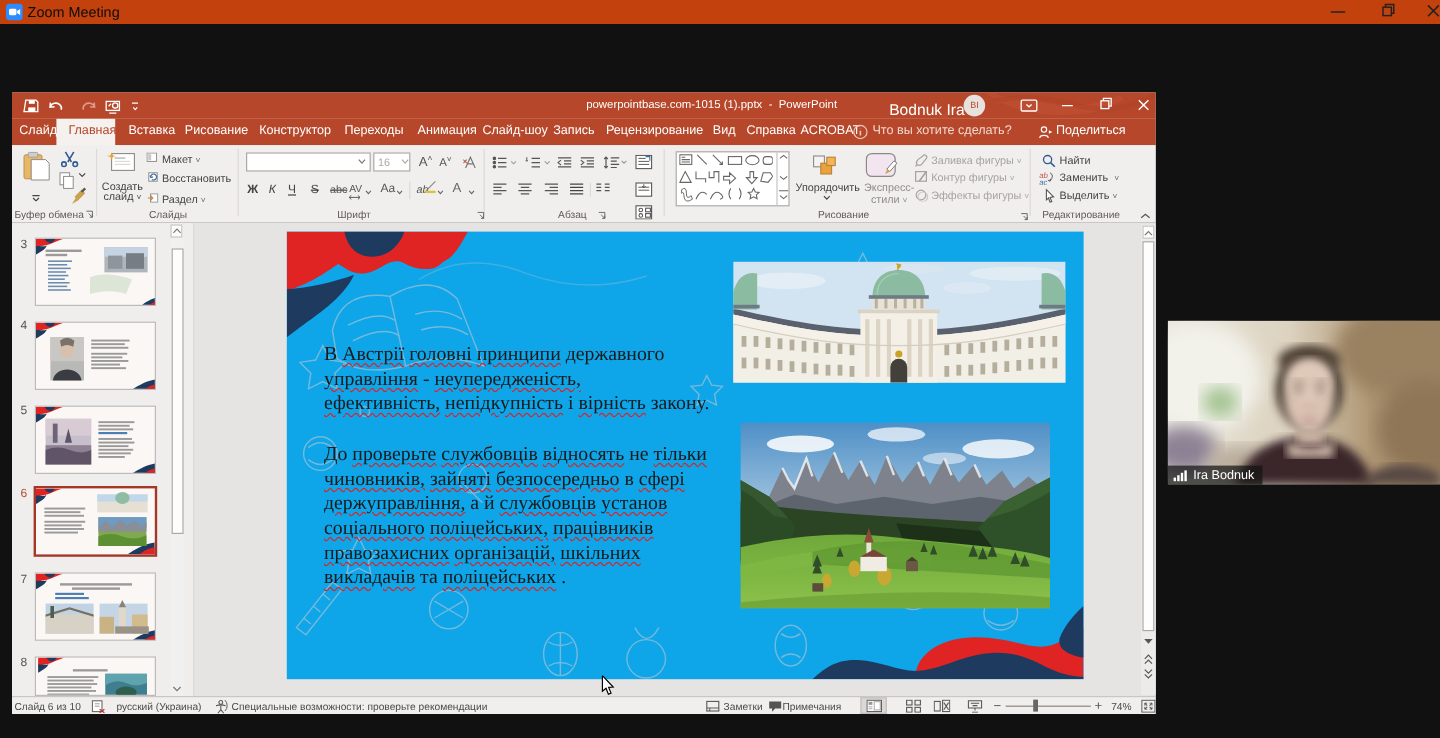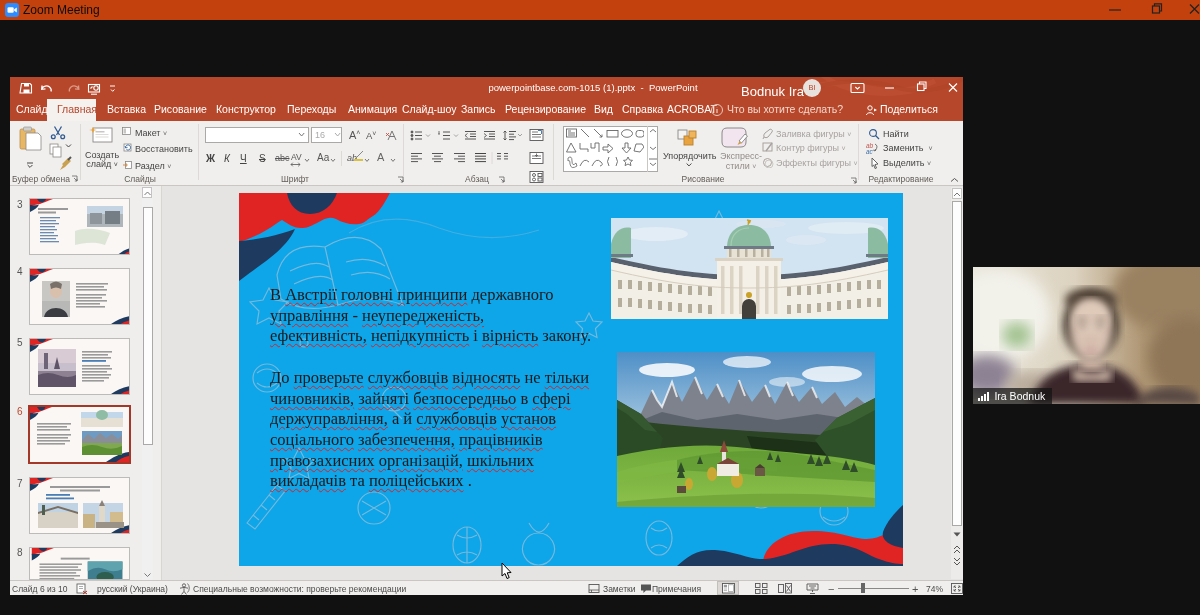--- a/index.html
+++ b/index.html
@@ -781,21 +781,21 @@
         <path d="M0 155 L258 155 L258 146 C180 138 80 142 0 150 Z" fill="#6FA338" opacity="0.8"></path>
       </svg>
       <div id="slidetext">
         <div>В <span class="wv">Австрії</span> <span class="wv">головні</span> <span class="wv">принципи</span> державного<br>
 <span class="wv">управління</span> - <span class="wv">неупередженість,</span><br>
 <span class="wv">ефективність,</span> <span class="wv">непідкупність</span> і <span class="wv">вірність</span> закону.</div>
         <div style="height:20.7px"></div>
         <div>До <span class="wv">проверьте</span> <span class="wv">службовців</span> <span class="wv">відносять</span> не <span class="wv">тільки</span><br>
 <span class="wv">чиновників,</span> <span class="wv">зайняті</span> <span class="wv">безпосередньо</span> в <span class="wv">сфері</span><br>
 <span class="wv">держуправління,</span> а й <span class="wv">службовців</span> <span class="wv">установ</span><br>
-<span class="wv">соціального</span> <span class="wv">забезпечення,</span> <span class="wv">працівників</span><br>
+<span class="wv">соціального</span> <span class="wv">поліцейських,</span> <span class="wv">працівників</span><br>
 <span class="wv">правозахисних</span> <span class="wv">організацій,</span> <span class="wv">шкільних</span><br>
 <span class="wv">викладачів</span> та <span class="wv">поліцейських</span> .</div>
       </div>
     </div>
   </div>
 
   <div class="abs" style="left:941px;top:110px;width:12px;height:392px;background:#EDEBEA;">
     <div class="abs" style="left:1px;top:1px;width:10px;height:11px;background:#FDFDFD;border:1px solid #C5C3C1;"></div>
     <svg class="abs" style="left:0;top:2px" width="12" height="11">
         <path d="M3 7 L6 4 L9 7" stroke="#777" stroke-width="1" fill="none"></path>

